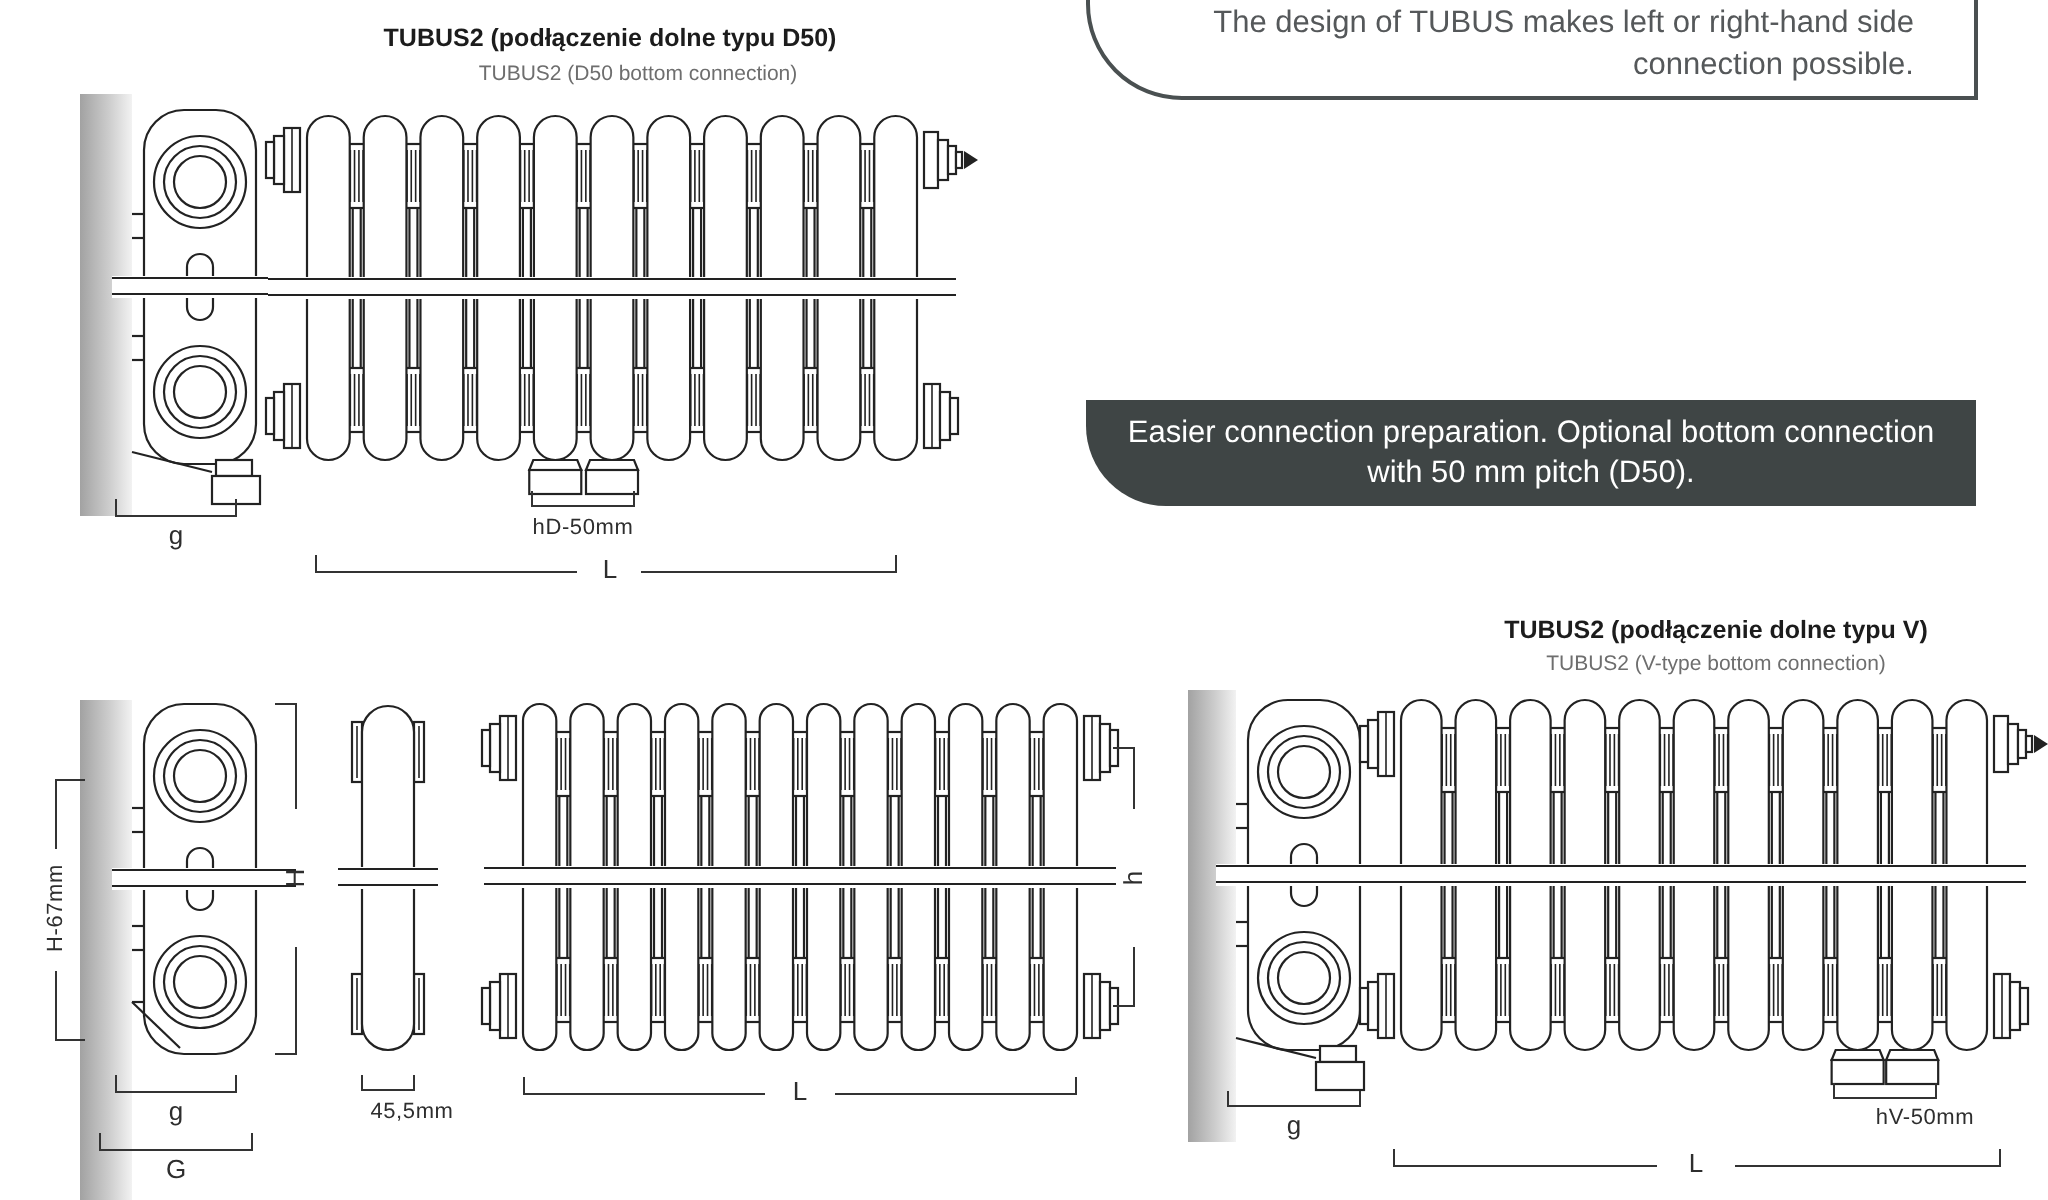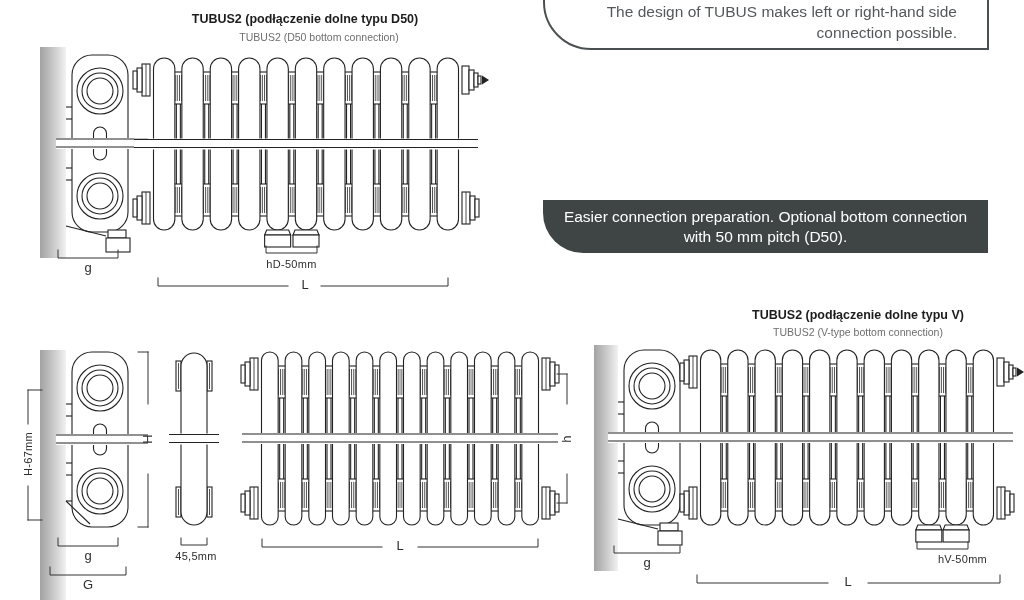--- a/index.html
+++ b/index.html
@@ -630,20 +630,20 @@
 
   <div class="lbl" style="left:68px;top:261px;width:40px;">g</div>
   <div class="lbl small" style="left:249px;top:257px;width:85px;">hD-50mm</div>
   <div class="lbl" style="left:290px;top:278px;width:30px;">L</div>
 
   <div class="lbl small rot" style="left:-7px;top:447px;width:70px;">H-67mm</div>
   <div class="lbl rot" style="left:113px;top:432px;width:70px;">H</div>
   <div class="lbl rot" style="left:532px;top:432px;width:70px;">h</div>
   <div class="lbl" style="left:68px;top:549px;width:40px;">g</div>
   <div class="lbl" style="left:68px;top:578px;width:40px;">G</div>
-  <div class="lbl small" style="left:154px;top:549px;width:84px;">45,5mm</div>
+  <div class="lbl small" style="left:164px;top:549px;width:84px;">45,5mm</div>
   <div class="lbl" style="left:385px;top:539px;width:30px;">L</div>
 
   <div class="lbl" style="left:627px;top:556px;width:40px;">g</div>
   <div class="lbl small" style="left:920px;top:552px;width:85px;">hV-50mm</div>
   <div class="lbl" style="left:833px;top:575px;width:30px;">L</div>
 
 </div>
 
 </body></html>

